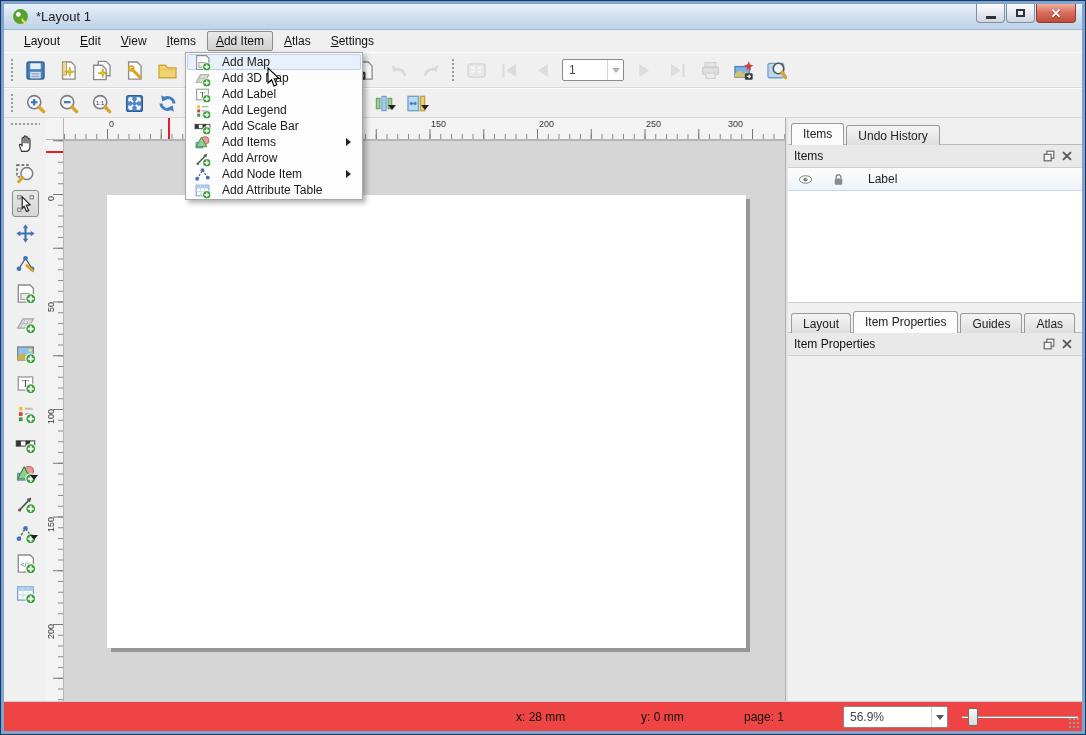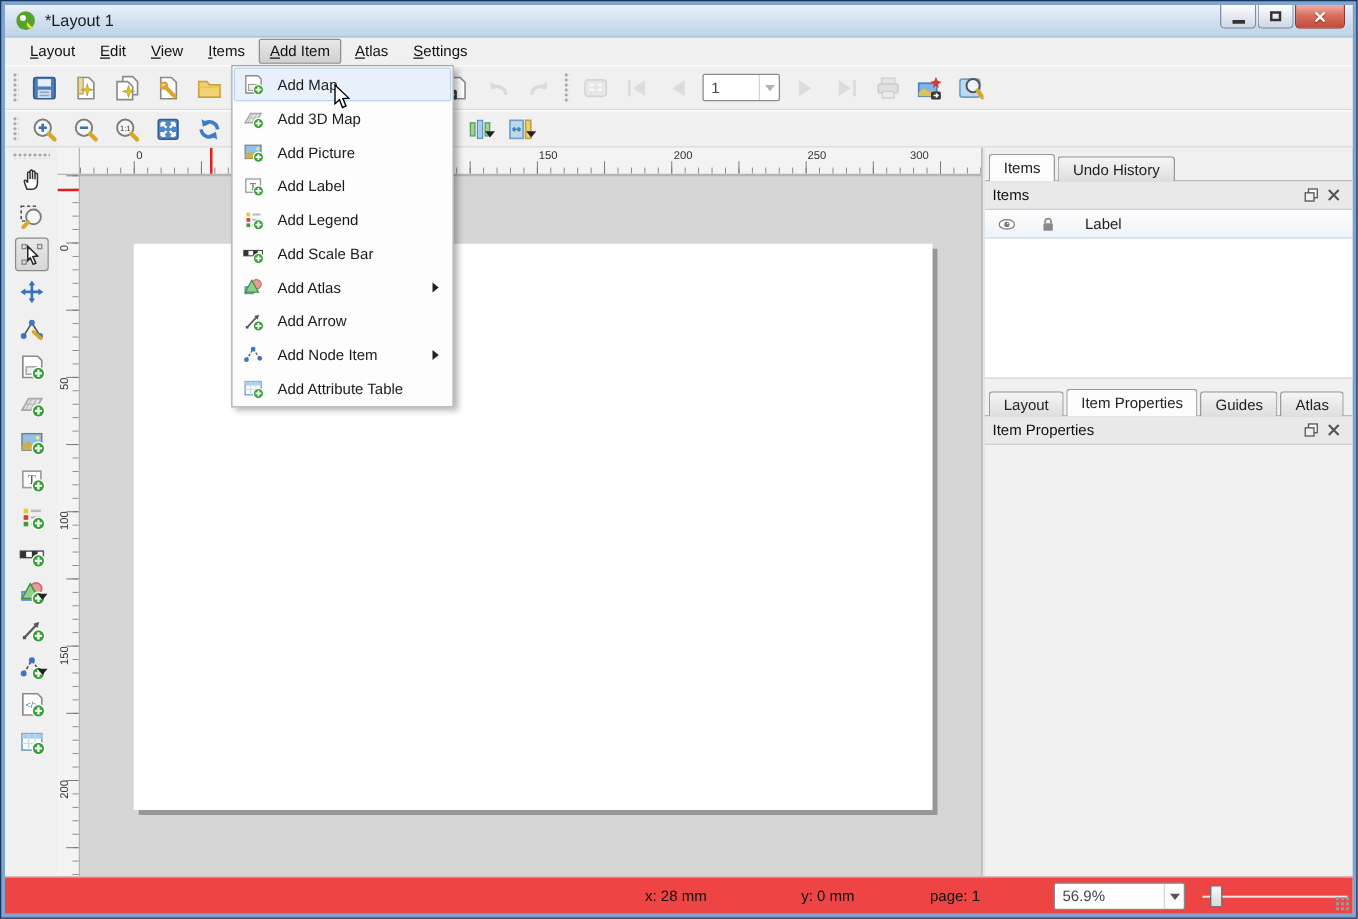--- a/index.html
+++ b/index.html
@@ -83,21 +83,21 @@
   
   .statusbar{position:relative;height:30px;flex:0 0 30px;background:#ef4444;border-top:1px solid #cfcfcf;font-size:12px;color:#111;}
   .sb-abs{position:absolute;top:8px;}
   .zoom-combo{position:absolute;left:839px;top:4px;width:105px;height:22px;}
   .slider{position:absolute;left:958px;top:4px;width:116px;height:22px;}
   .slider .groove{position:absolute;left:0;right:0;top:10px;height:2px;background:#9a9a9a;border-bottom:1px solid #fff;}
   .slider .thumb{position:absolute;left:6px;top:2px;width:10px;height:18px;background:linear-gradient(#f8f8f8,#d8d8d8);border:1px solid #707070;border-radius:2px;}
   .grip{position:absolute;right:2px;bottom:2px;width:12px;height:12px;background-image:radial-gradient(#9a9a9a 1.2px,transparent 1.3px);background-size:4px 4px;background-position:bottom right;}
   
   .dropdown{position:absolute;left:184px;top:51px;width:178px;background:#fdfdfd;border:1px solid #a8a8a8;box-shadow:3px 3px 5px rgba(0,0,0,.3);z-index:50;padding:1px;}
-  .menu-item{position:relative;height:27px;display:flex;align-items:center;border:1px solid transparent;border-radius:2px;}
+  .menu-item{position:relative;height:16px;display:flex;align-items:center;border:1px solid transparent;border-radius:2px;}
   .menu-item[data-hl="true"]{background:#e8f1fb;border-color:#b8d4f0;}
   .menu-item svg.mi{width:17px;height:17px;margin-left:6px;}
   .menu-item .lbl{font-size:12px;color:#1a1a1a;margin-left:11px;flex:1;}
   .menu-item .sub{width:0;height:0;border-top:4px solid transparent;border-bottom:4px solid transparent;border-left:5px solid #222;margin-right:9px;visibility:hidden;}
   .menu-item[data-sub="true"] .sub{visibility:visible;}
   
   .cursor{position:absolute;left:266px;top:66px;width:15px;height:21px;z-index:60;}
 </style>
 </head>
 <body>
@@ -805,28 +805,20 @@
 
       <div class="menu-item">
         <svg class="mi">
           <use href="#i-3dmap"></use>
           <use href="#i-plus" style=""></use>
         </svg>
         <span class="lbl">Add 3D Map</span>
         <span class="sub"></span>
       </div>
 
-      <div class="menu-item">
-        <svg class="mi">
-          <use href="#i-picture"></use>
-          <use href="#i-plus" style=""></use>
-        </svg>
-        <span class="lbl">Add Picture</span>
-        <span class="sub"></span>
-      </div>
 
       <div class="menu-item">
         <svg class="mi">
           <use href="#i-label"></use>
           <use href="#i-plus" style=""></use>
         </svg>
         <span class="lbl">Add Label</span>
         <span class="sub"></span>
       </div>
 
@@ -846,21 +838,21 @@
         </svg>
         <span class="lbl">Add Scale Bar</span>
         <span class="sub"></span>
       </div>
 
       <div class="menu-item" data-sub="true">
         <svg class="mi">
           <use href="#i-shape"></use>
           <use href="#i-plus" style="display:none"></use>
         </svg>
-        <span class="lbl">Add Atlas</span>
+        <span class="lbl">Add Items</span>
         <span class="sub"></span>
       </div>
 
       <div class="menu-item">
         <svg class="mi">
           <use href="#i-arrow-item"></use>
           <use href="#i-plus" style=""></use>
         </svg>
         <span class="lbl">Add Arrow</span>
         <span class="sub"></span>

